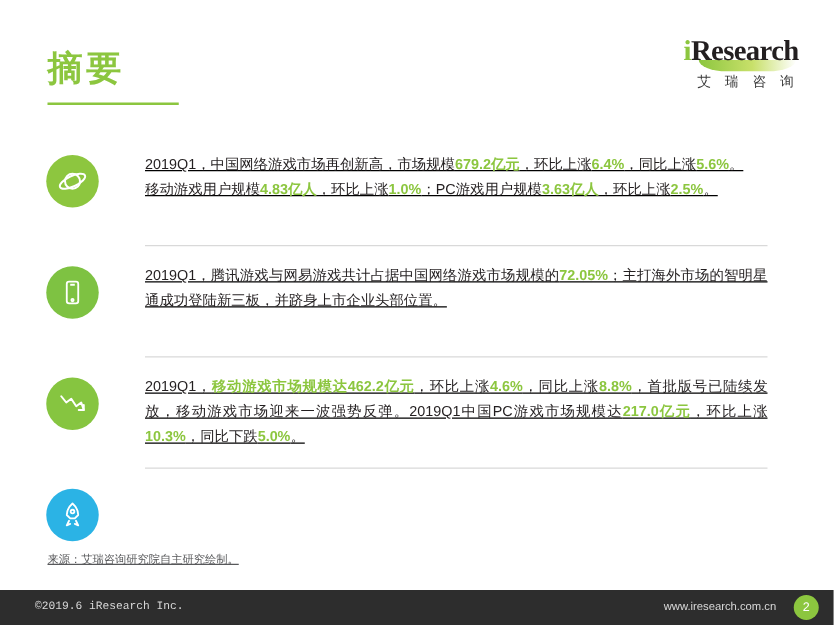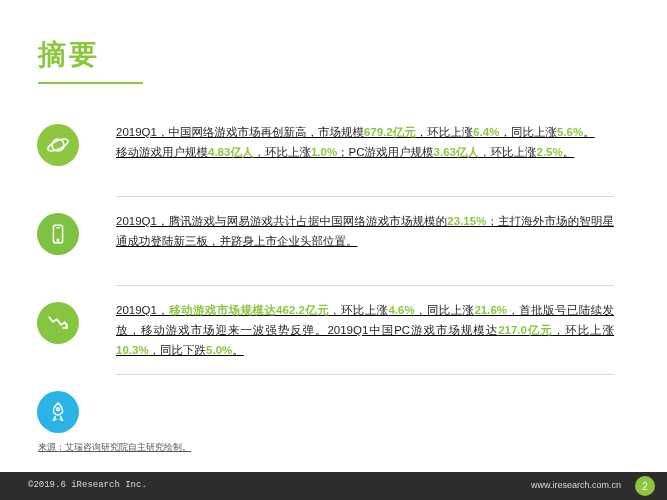--- a/index.html
+++ b/index.html
@@ -91,20 +91,25 @@
 </style>
 </head>
 <body>
 
 <div class="slide">
 
   <div class="title-band">
     <div class="page-title">摘要</div>
     <div class="title-underline"></div>
 
+    <div class="logo">
+      <div class="logo-swoosh"></div>
+      <div class="logo-text"><span class="i">i</span><span>Research</span></div>
+      <div class="logo-sub">艾 瑞 咨 询</div>
+    </div>
   </div>
 
   <div class="rows" id="rows">
       <div class="row">
         <div class="icon-wrap">
           <div class="circle c-green">
             <svg width="24" height="24" viewBox="0 0 24 24" fill="none" stroke="#fff" stroke-width="1.6">
               <circle cx="12" cy="12" r="6"></circle>
               <ellipse cx="12" cy="12" rx="11" ry="4.2" transform="rotate(-25 12 12)"></ellipse>
             </svg>
@@ -116,33 +121,33 @@
       <div class="row">
         <div class="icon-wrap">
           <div class="circle c-green2">
             <svg width="22" height="22" viewBox="0 0 24 24" fill="none" stroke="#fff" stroke-width="1.6">
               <rect x="7" y="2.5" width="10" height="19" rx="2"></rect>
               <line x1="10" y1="5.2" x2="14" y2="5.2"></line>
               <circle cx="12" cy="18.6" r="1"></circle>
             </svg>
           </div>
         </div>
-        <div class="txt"><span>2019Q1，腾讯游戏与网易游戏共计占据中国网络游戏市场规模的</span><span class="g">23.15%</span><span>；主打海外市场的智明星通成功登陆新三板，并跻身上市企业头部位置。</span></div>
+        <div class="txt"><span>2019Q1，腾讯游戏与网易游戏共计占据中国网络游戏市场规模的</span><span class="g">72.05%</span><span>；主打海外市场的智明星通成功登陆新三板，并跻身上市企业头部位置。</span></div>
       </div>
       <div class="sep" style="position: relative; left: 116px; margin-bottom: 12px;"></div>
       <div class="row">
         <div class="icon-wrap">
           <div class="circle c-green3">
             <svg width="24" height="24" viewBox="0 0 24 24" fill="none" stroke="#fff" stroke-width="1.6" stroke-linecap="round" stroke-linejoin="round">
               <polyline points="3,6 7,11 11,8 15,14 19,11 21,17"></polyline>
               <polyline points="17,17 21,17 21,13"></polyline>
             </svg>
           </div>
         </div>
-        <div class="txt"><span>2019Q1，</span><span class="g">移动游戏市场规模达462.2亿元</span><span>，环比上涨</span><span class="g">4.6%</span><span>，同比上涨</span><span class="g">21.6%</span><span>，首批版号已陆续发放，移动游戏市场迎来一波强势反弹。2019Q1中国PC游戏市场规模达</span><span class="g">217.0亿元</span><span>，环比上涨</span><span class="g">10.3%</span><span>，同比下跌</span><span class="g">5.0%</span><span>。</span></div>
+        <div class="txt"><span>2019Q1，</span><span class="g">移动游戏市场规模达462.2亿元</span><span>，环比上涨</span><span class="g">4.6%</span><span>，同比上涨</span><span class="g">8.8%</span><span>，首批版号已陆续发放，移动游戏市场迎来一波强势反弹。2019Q1中国PC游戏市场规模达</span><span class="g">217.0亿元</span><span>，环比上涨</span><span class="g">10.3%</span><span>，同比下跌</span><span class="g">5.0%</span><span>。</span></div>
       </div>
       <div class="sep" style="position: relative; left: 116px; margin-bottom: 12px;"></div>
       <div class="row">
         <div class="icon-wrap">
           <div class="circle c-blue">
             <svg width="22" height="22" viewBox="0 0 24 24" fill="none" stroke="#fff" stroke-width="1.6" stroke-linecap="round" stroke-linejoin="round">
               <path d="M12 2c3.5 3 5 7 5 10l-3 3h-4l-3-3c0-3 1.5-7 5-10z"></path>
               <circle cx="12" cy="9" r="1.6"></circle>
               <path d="M9 17l-2 4 3-1.2M15 17l2 4-3-1.2"></path>
             </svg>

